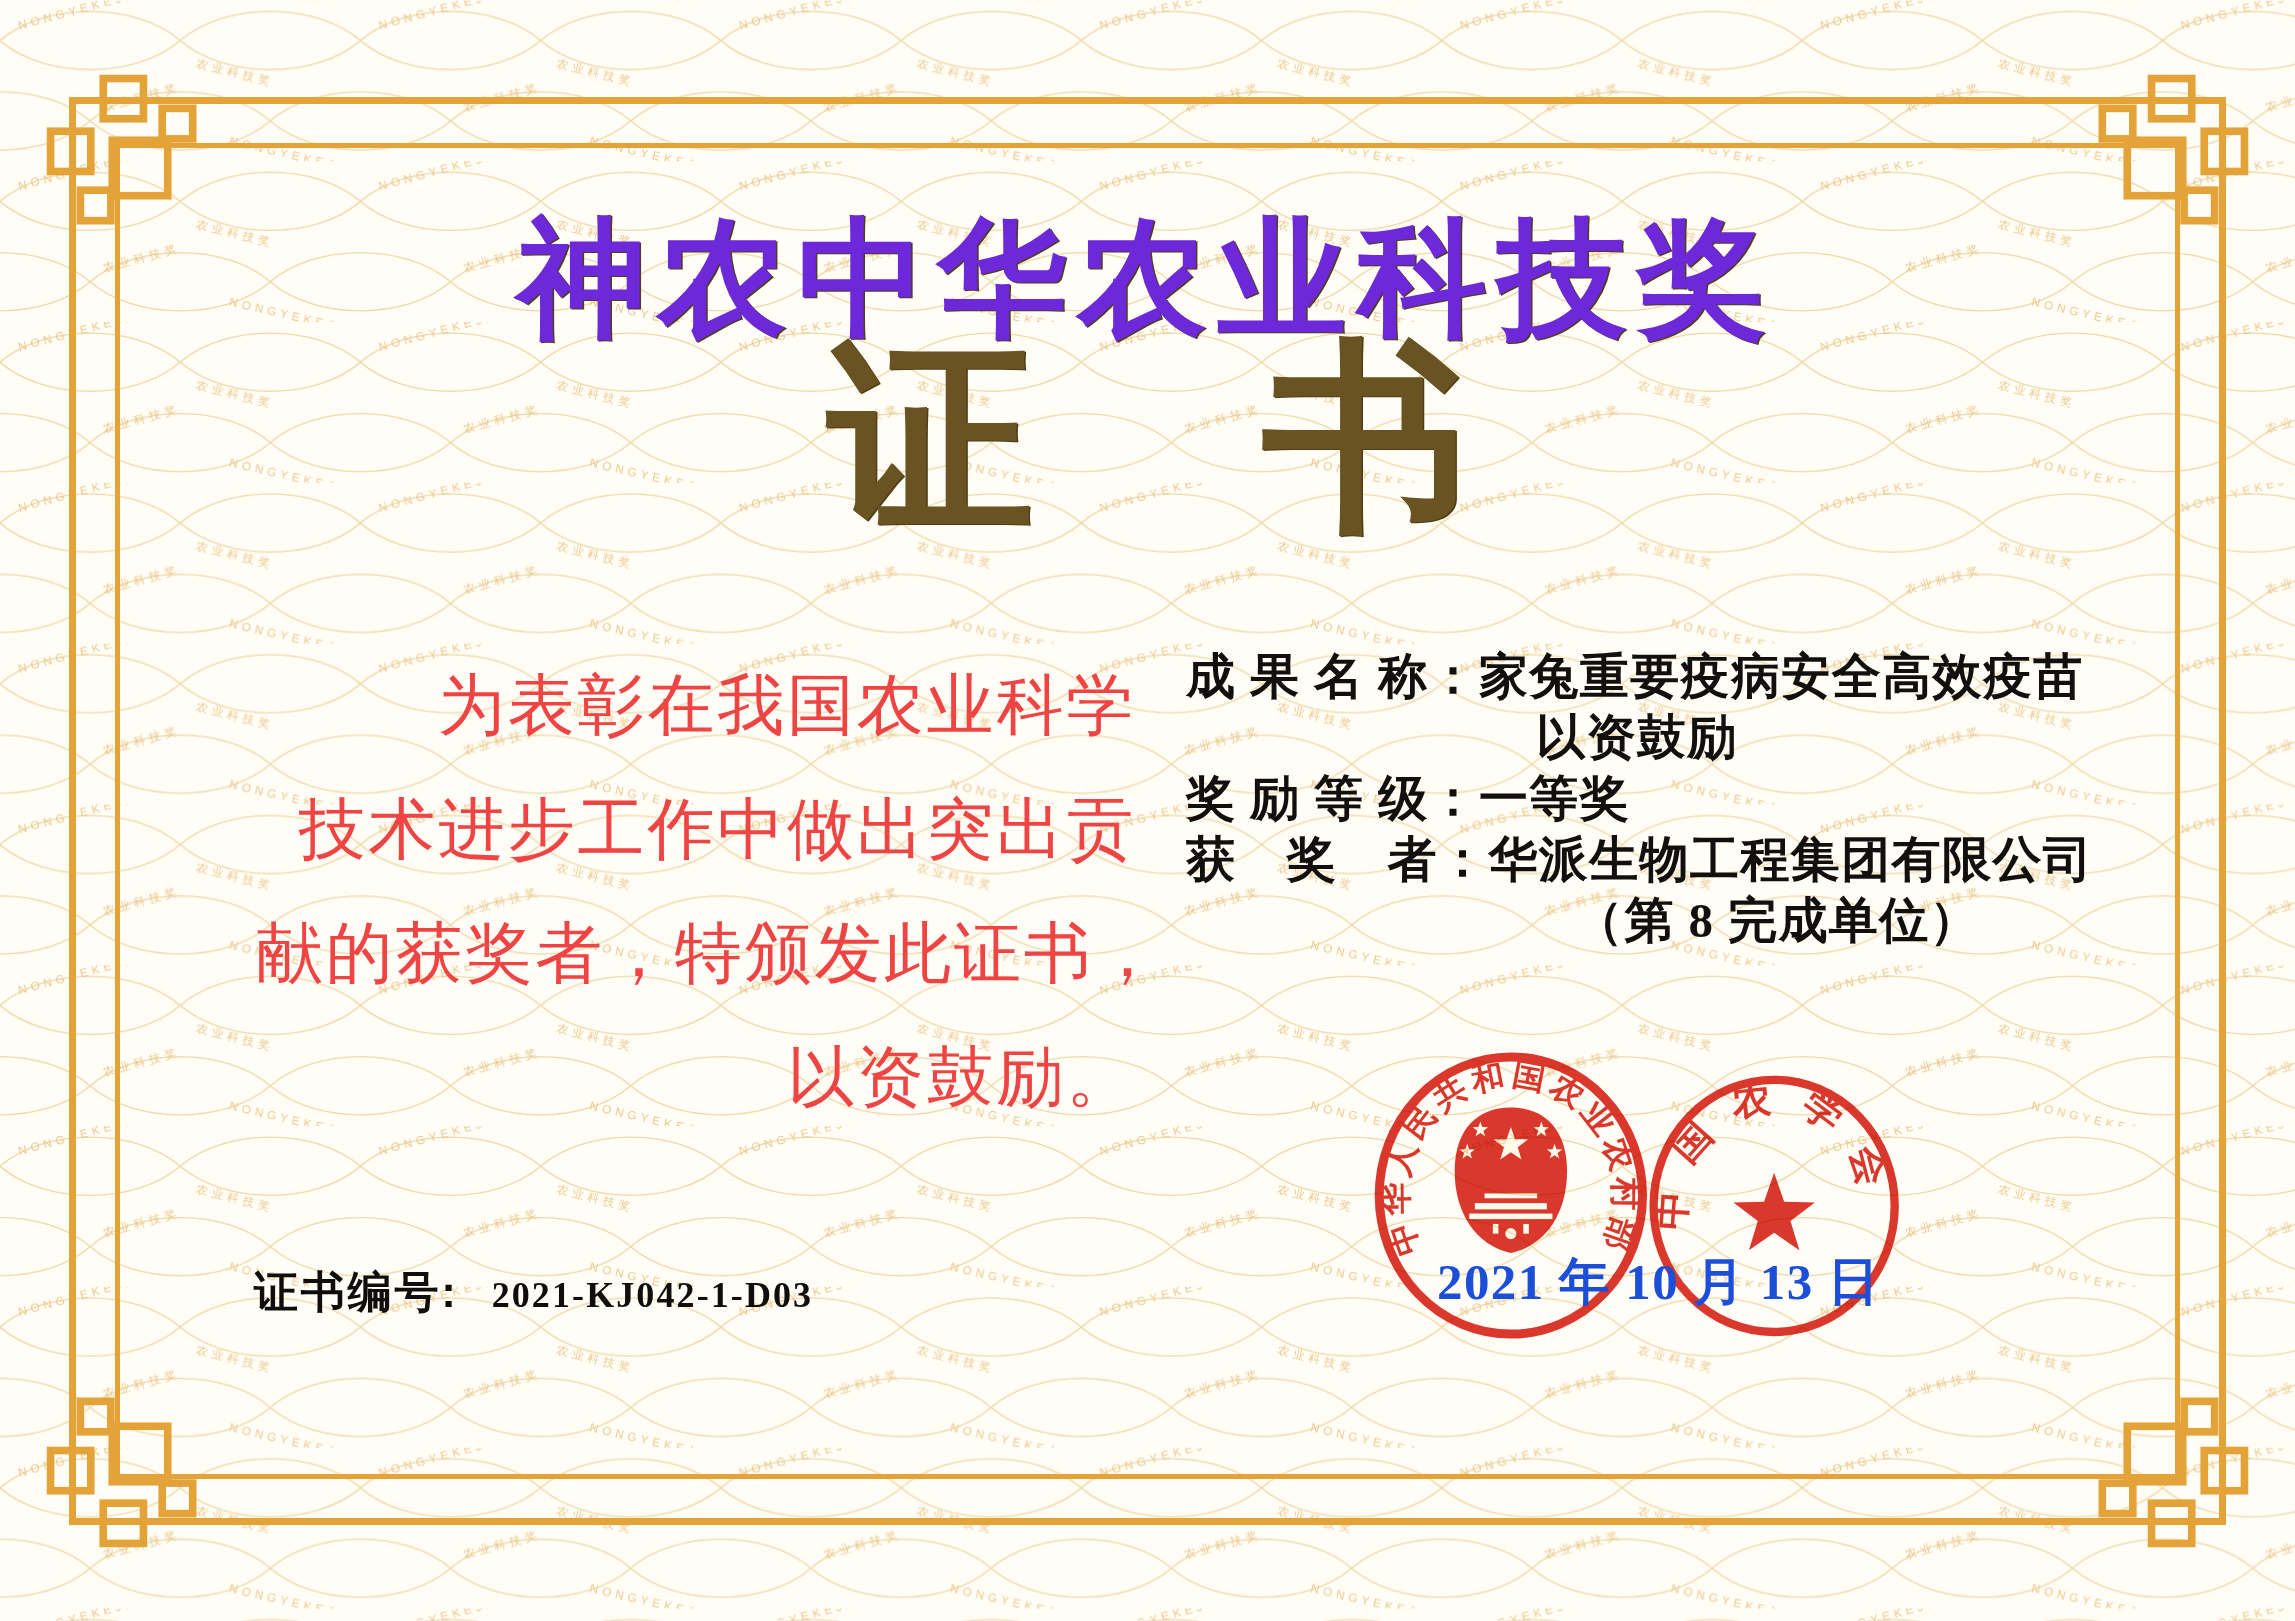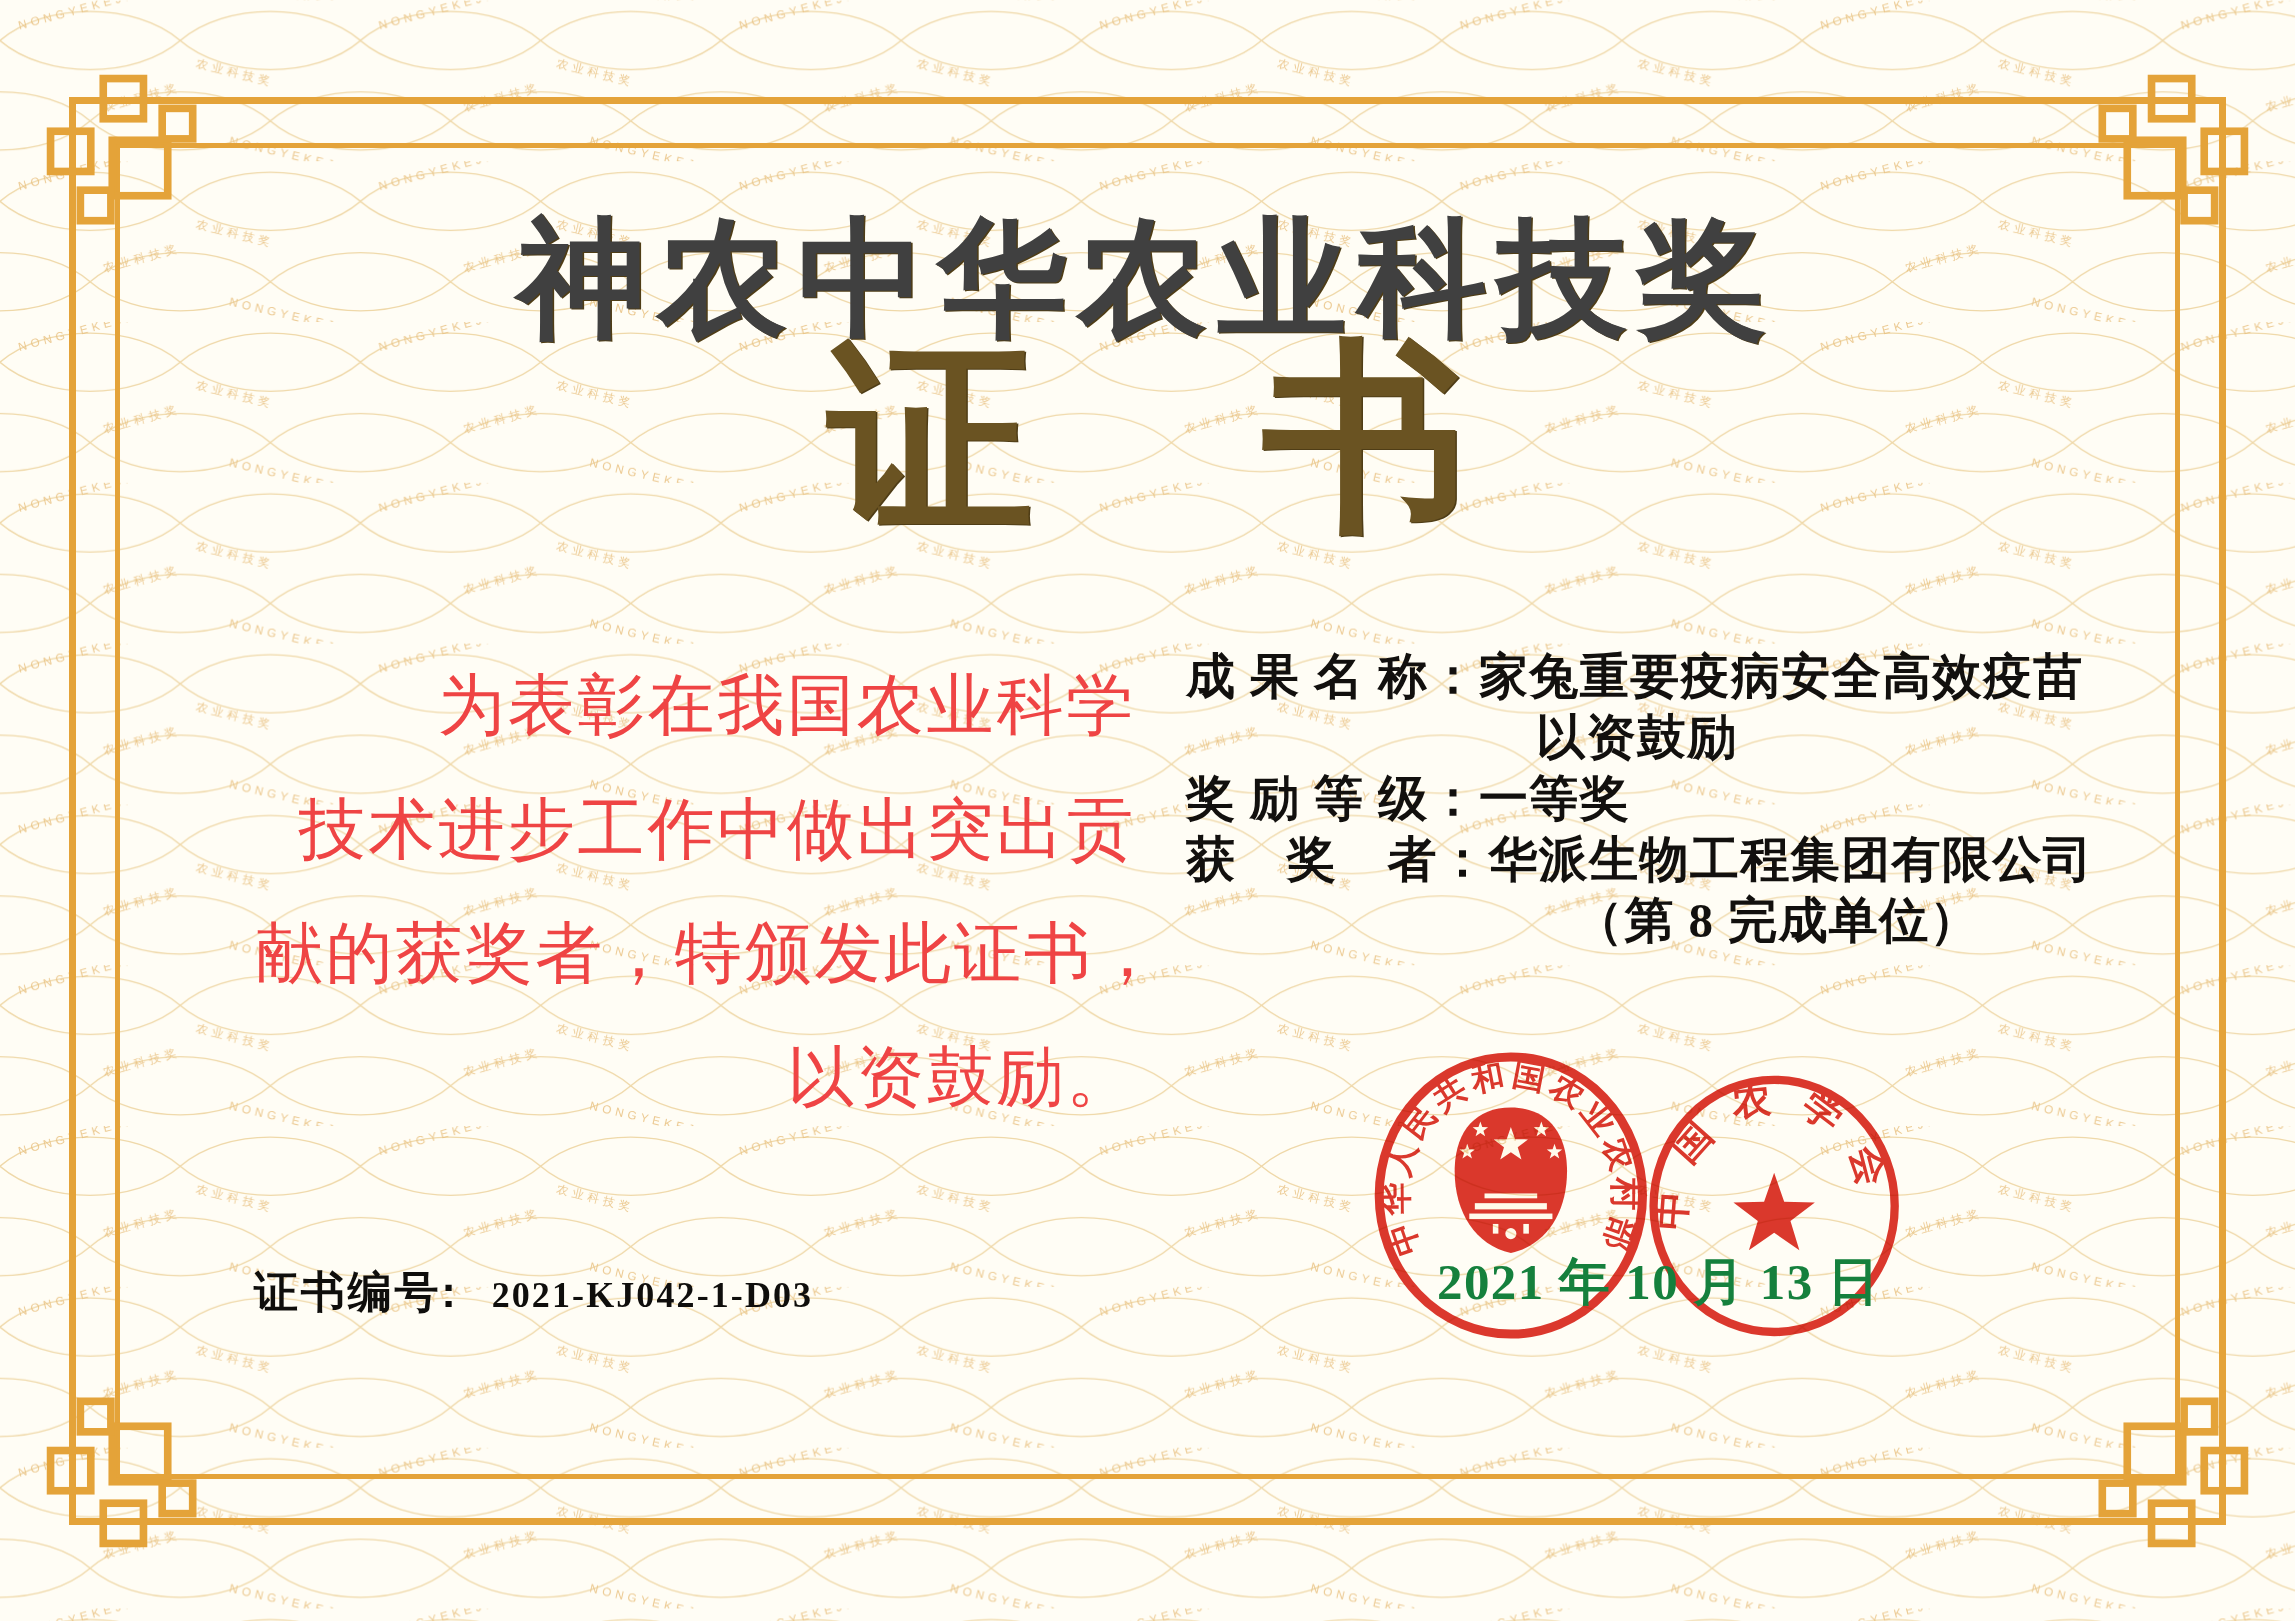--- a/index.html
+++ b/index.html
@@ -23,21 +23,21 @@
   .corner{position:absolute;width:208px;height:208px;}
   .corner.tl{left:36px;top:64px;}
   .corner.tr{right:36px;top:64px;transform:scaleX(-1);}
   .corner.bl{left:36px;bottom:64px;transform:scaleY(-1);}
   .corner.br{right:36px;bottom:64px;transform:scale(-1,-1);}
   
   .award-title{
     position:absolute;left:0;right:0;top:193px;
     text-align:center;
     font-size:129px;font-weight:700;letter-spacing:11px;
-    color:#404040;
+    color:#6d28d9;
     text-shadow:1.4px 1.4px 0 #4f3d16;
     white-space:nowrap;
   }
   .doc-type{
     position:absolute;left:0;right:0;top:331px;
     display:flex;justify-content:center;gap:229px;
     font-size:205px;font-weight:700;
     color:#6a5322;
     text-shadow:1.4px 1.4px 0 #4f3d16;
     line-height:1.05;
@@ -68,21 +68,21 @@
     position:absolute;left:254px;top:1263px;
     display:flex;align-items:baseline;gap:33px;
     color:#0f0e0c;white-space:nowrap;
   }
   .serial .label{font-family:"Liberation Sans","DejaVu Sans",sans-serif;font-weight:700;font-size:44px;letter-spacing:2.8px;}
   .serial .value{font-size:36px;font-weight:700;letter-spacing:2.1px;}
   
   .seals{position:absolute;left:1303px;top:998px;width:679px;height:402px;mix-blend-mode:multiply;}
   .issue-date{
     position:absolute;left:1437px;top:1248px;
-    font-size:51px;font-weight:600;color:#15803d;
+    font-size:51px;font-weight:600;color:#1d4ed8;
     letter-spacing:1.4px;white-space:nowrap;
   }
   .ring-text{font-family:"Liberation Serif","DejaVu Serif",serif;font-weight:700;}
 </style>
 </head>
 <body>
 
 <div class="page">
 
   <svg width="0" height="0" style="position:absolute" aria-hidden="true">

